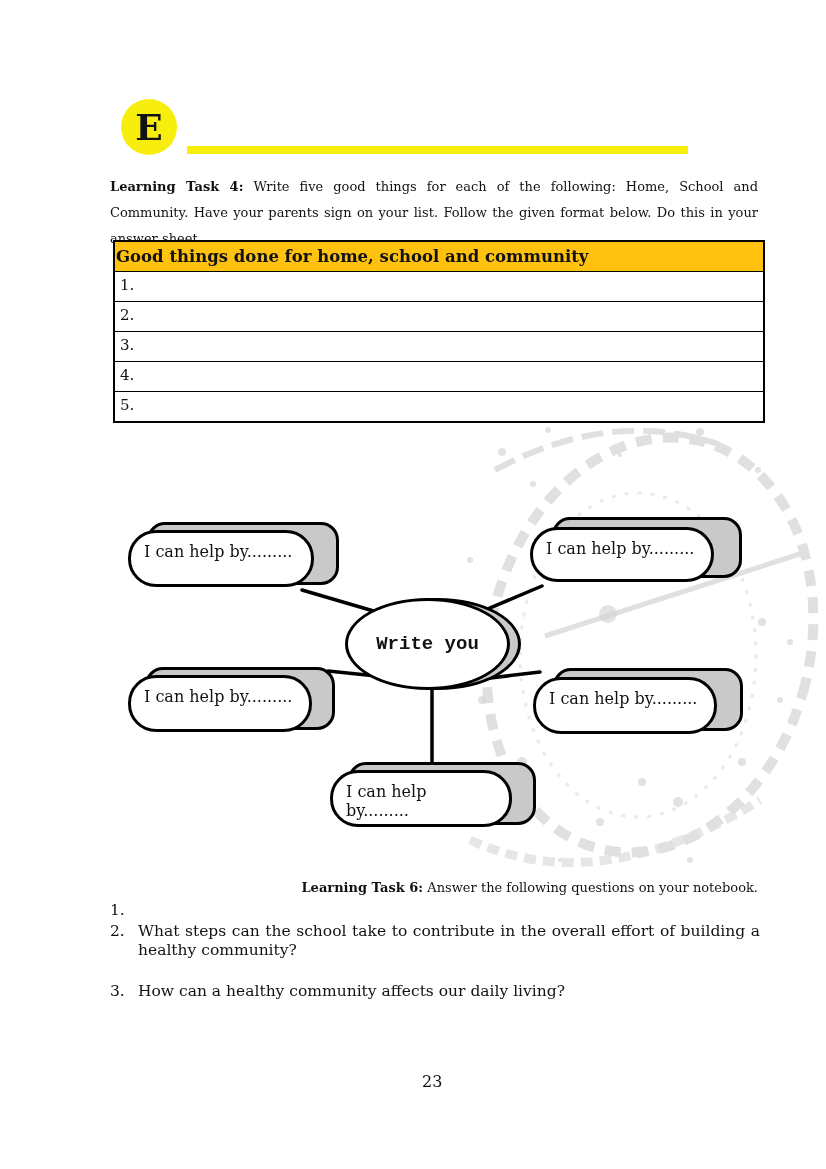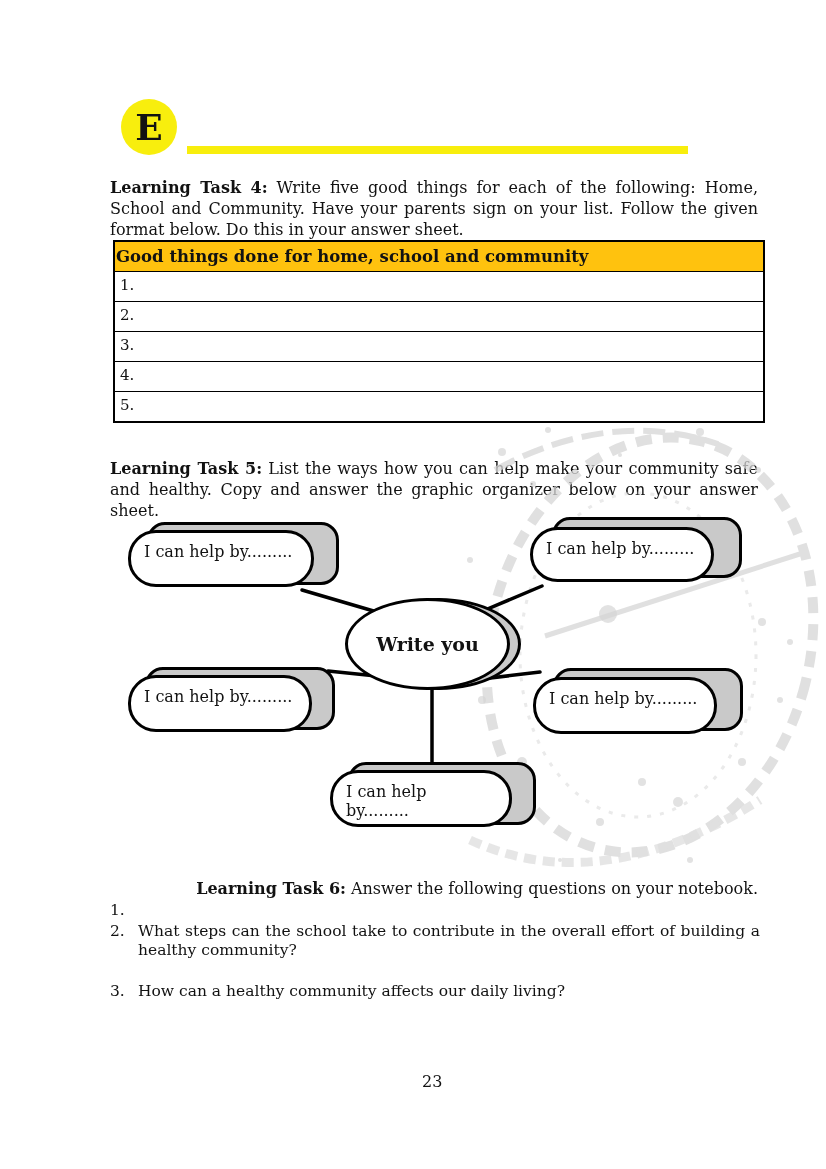--- a/index.html
+++ b/index.html
@@ -14,21 +14,21 @@
   .page{
     position:relative;width:826px;height:1169px;background:#fff;overflow:hidden;
     font-family:"DejaVu Serif",serif;color:var(--ink);
   }
   
   .e-badge{position:absolute;left:121px;top:99px;width:56px;height:56px;border-radius:50%;
     background:var(--accent-yellow);text-align:center;}
   .e-badge .letter{font-weight:bold;font-size:36px;line-height:56px;}
   .accent-line{position:absolute;left:187px;top:146px;width:501px;height:8px;background:var(--accent-yellow);}
   
-  .para{position:absolute;left:110px;width:648px;font-size:16px;line-height:21px;
+  .para{position:absolute;left:110px;width:648px;font-size:13px;line-height:26px;
     text-align:justify;}
   .para b{font-weight:bold;}
   .p-task4{top:161px;}
   .p-task5{top:442px;}
   .p-task6{top:862px;text-align:right;}
   
   table.good-things{position:absolute;left:113px;top:240px;width:652px;border-collapse:collapse;
     border:2px solid #000;}
   table.good-things td{border:1.5px solid #000;}
   td.gt-header{height:27px;background:var(--table-header-gold);text-align:left;
@@ -83,21 +83,20 @@
         </tr>
       <tr>
           <td class="gt-row">4.</td>
         </tr>
       <tr>
           <td class="gt-row">5.</td>
         </tr>
     </tbody>
   </table>
 
-  <p class="para p-task5"><b>Learning Task 5:</b><span> List the ways how you can help make your community safe and healthy. Copy and answer the graphic organizer below on your answer sheet.</span></p>
 
   <svg class="overlay" width="826" height="1169" viewBox="0 0 826 1169">
     <g stroke="#D6D6D6" fill="none" opacity="0.75">
       <ellipse cx="650" cy="645" rx="160" ry="210" stroke-width="10" stroke-dasharray="16 11" transform="rotate(14 650 645)"></ellipse>
       <ellipse cx="638" cy="655" rx="118" ry="162" stroke-width="3" stroke-dasharray="4 9" opacity="0.7"></ellipse>
       <path d="M 495 470 Q 610 408 718 444" stroke-width="6" stroke-dasharray="22 9"></path>
       <path d="M 545 636 L 806 552" stroke-width="5"></path>
       <path d="M 470 840 Q 600 900 760 800" stroke-width="9" stroke-dasharray="12 7" opacity="0.8"></path>
     </g>
     <g fill="#D6D6D6" opacity="0.7">
@@ -149,21 +148,21 @@
     <div class="shadow" style="left:20px;top:0;width:184px;height:57px;"></div>
     <div class="face" style="left:0;top:9px;width:184px;height:57px;">I can help by.........</div>
   </div>
   <div class="node" style="left:330px;top:762px;">
     <div class="shadow" style="left:18px;top:0;width:182px;height:57px;"></div>
     <div class="face" style="left:0;top:8px;width:182px;height:57px;">I can help by.........</div>
   </div>
 
   <div class="center-node" style="left:345px;top:598px;width:180px;height:92px;">
     <div class="eshadow" style="left:11px;top:0;width:159px;height:86px;"></div>
-    <div class="eface" style="left:0;top:0;width:165px;height:92px;">Write you</div>
+    <div class="eface" style="left:0;top:0;width:165px;height:92px;font-family:Liberation Mono, monospace;">Write you</div>
   </div>
 
   <p class="para p-task6"><b>Learning Task 6:</b><span> Answer the following questions on your notebook.</span></p>
 
   <ol class="questions">
     <li>
       <span class="qnum">1.</span>
     </li>
     <li>
       <span class="qnum">2.</span>

